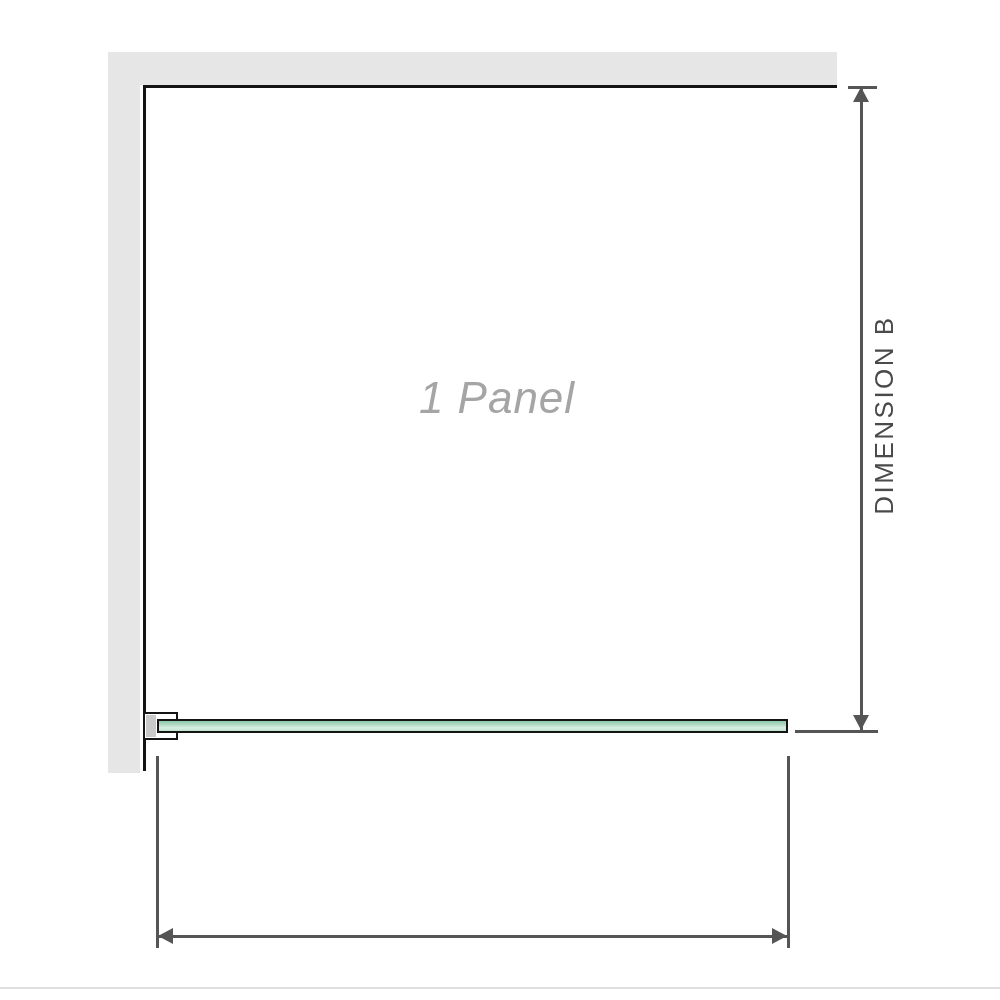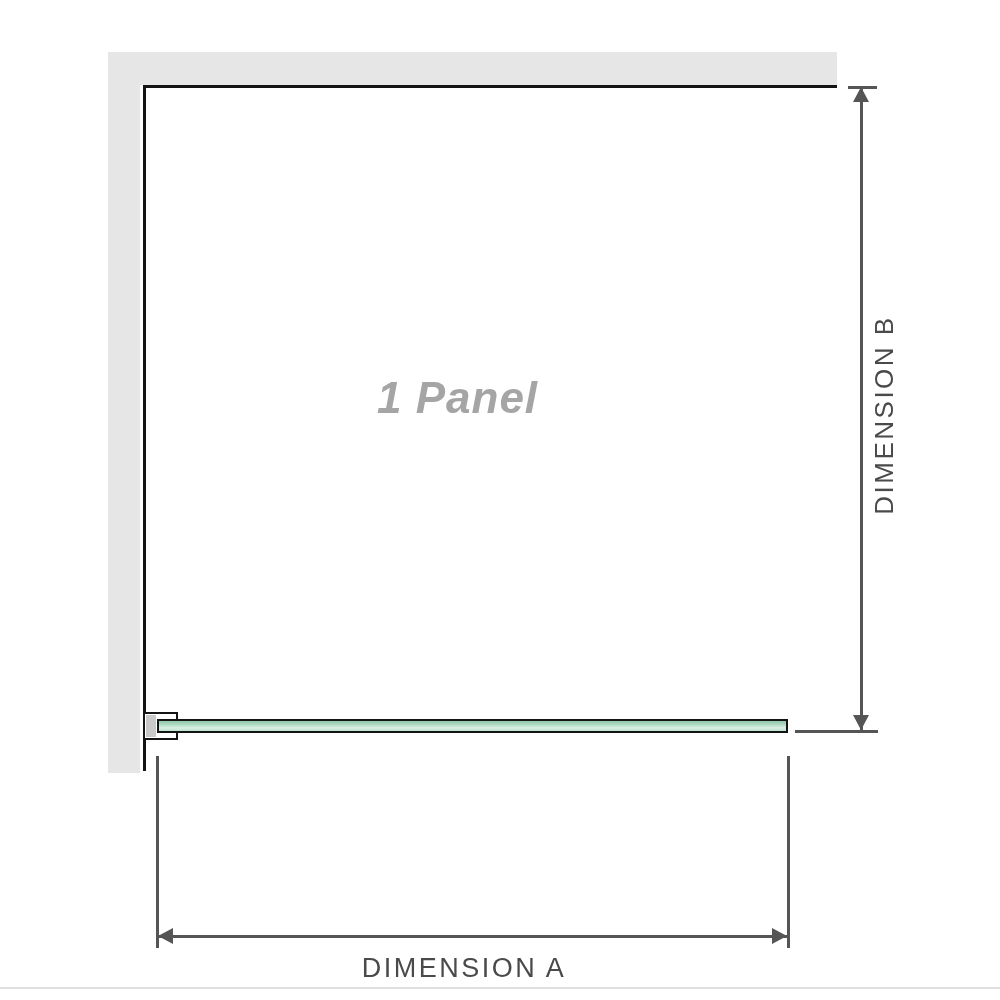--- a/index.html
+++ b/index.html
@@ -21,22 +21,22 @@
   .wall-top  { left:108px; top:52px; width:729px; height:33px; background: var(--wall, #e6e6e6); }
   .wall-left { left:108px; top:52px; width:32px;  height:721px; background: var(--wall, #e6e6e6); }
 
   
   .frame-top  { left:143px; top:85px; width:694px; height:2.5px; background: var(--outline, #141414); }
   .frame-left { left:143px; top:85px; width:2.5px; height:686px; background: var(--outline, #141414); }
 
   
   .panel-label {
     left:377px; top:368px; width:240px; height:60px;
-    line-height:60px; text-align:left;
-    font-size:44px; font-style:italic; font-weight:700;
+    line-height:60px; text-align:center;
+    font-size:44px; font-style:italic; font-weight:400;
     letter-spacing:1px;
     color: var(--panel-text, #a5a5a5);
   }
 
   
   .bracket {
     left:143px; top:712px; width:35px; height:28px;
     border:2.5px solid var(--outline, #141414);
     background:#ffffff; z-index:2;
   }
@@ -119,17 +119,16 @@
   <div class="dim dimb-line"></div>
   <div class="arr arr-up"></div>
   <div class="arr arr-down"></div>
   <div class="dim-label dimb-label">DIMENSION B</div>
 
   <div class="dim dima-ext-left"></div>
   <div class="dim dima-ext-right"></div>
   <div class="dim dima-line"></div>
   <div class="arr arr-left"></div>
   <div class="arr arr-right"></div>
-  <div class="dim-label dima-label">DIMENSION A</div>
 
   <div class="bottom-divider"></div>
 
 </div>
 
 </body></html>

